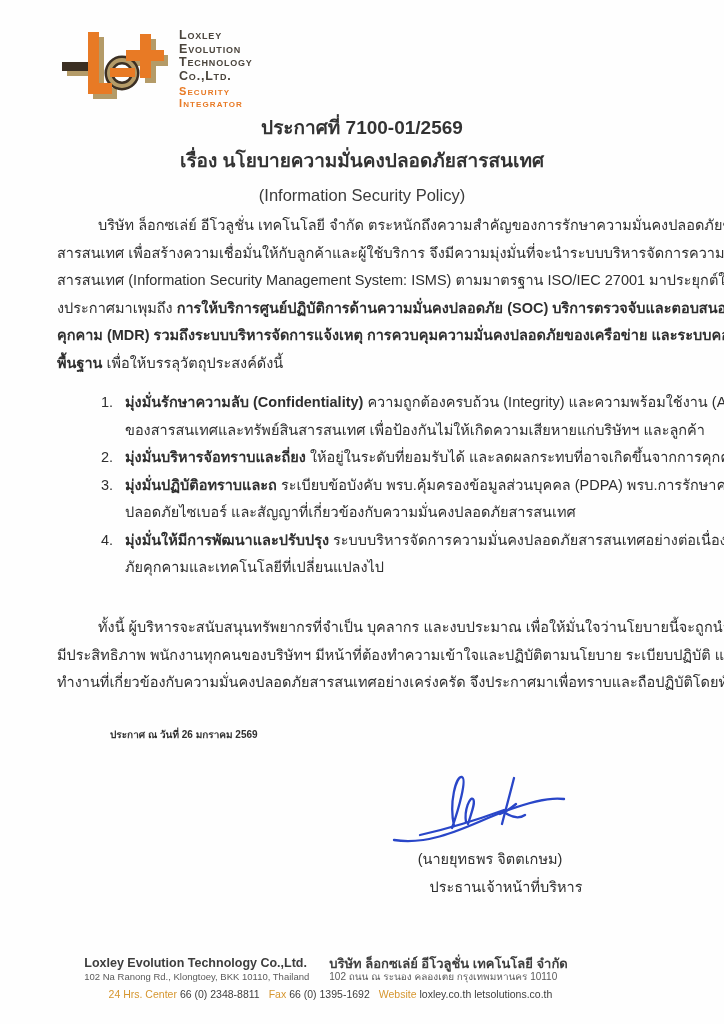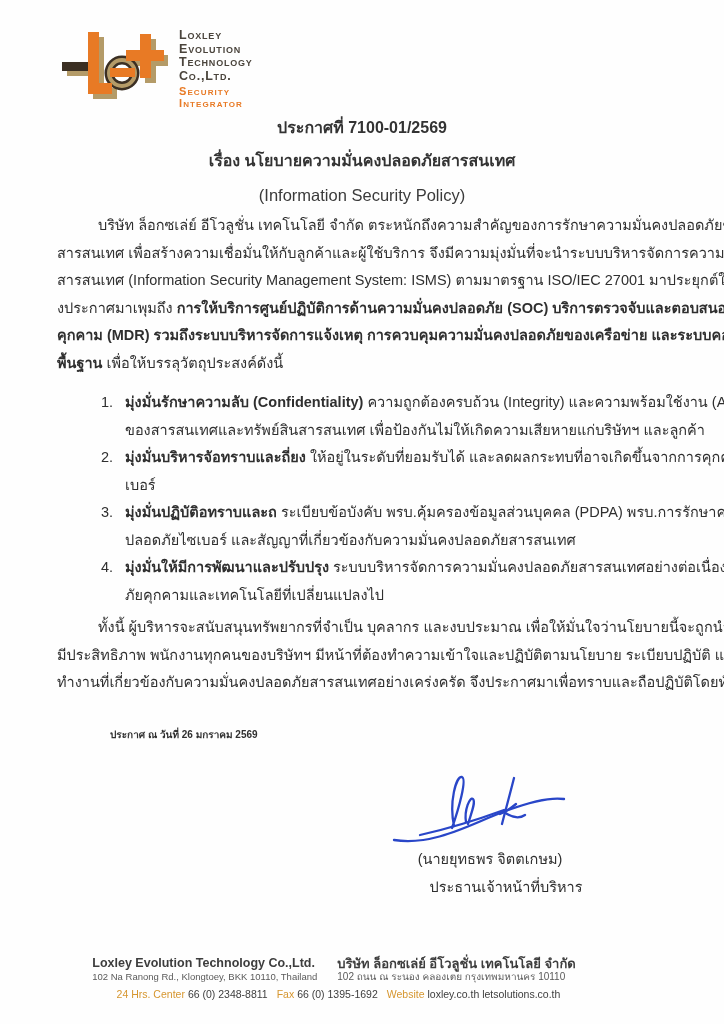--- a/index.html
+++ b/index.html
@@ -15,40 +15,40 @@
     font-size:12.5px;font-weight:bold;color:#4a443c;letter-spacing:.8px;
     line-height:13.5px;font-variant:small-caps;
   }
   .logo-tagline{margin-top:3px;}
   .logo-tagline div{
     font-size:11px;font-weight:bold;color:#E87A25;letter-spacing:1.1px;
     line-height:11.5px;font-variant:small-caps;
   }
   
   .title-block{position:absolute;left:0;top:111px;width:724px;text-align:center;}
-  .title-1,.title-2{font-size:16px;font-weight:bold;line-height:33px;color:#333;}
+  .title-1,.title-2{font-size:19px;font-weight:bold;line-height:33px;color:#333;}
   .title-3{font-size:16.5px;font-weight:400;line-height:33px;margin-top:2px;color:#3a3a3a;}
   
   .tline{font-size:14.5px;line-height:27.5px;white-space:nowrap;}
   .tline.indent{padding-left:41px;}
   .b{font-weight:bold;}
   .para1{position:absolute;left:57px;top:212px;width:612px;}
   .list{position:absolute;left:57px;top:389px;width:612px;}
   .list-item{position:relative;padding-left:68px;}
   .list-num{position:absolute;left:44px;top:0;font-size:14.5px;line-height:27.5px;}
   .closing{position:absolute;left:57px;top:614px;width:612px;}
   .date-line{position:absolute;left:110px;top:721px;font-size:10px;line-height:27.5px;font-weight:bold;}
   
   .signature-svg{position:absolute;left:392px;top:768px;}
   .sig-name{position:absolute;left:370px;top:845px;width:240px;text-align:center;
     font-size:14.5px;line-height:28px;}
   .sig-title{position:absolute;left:386px;top:873px;width:240px;text-align:center;
     font-size:14.5px;line-height:28px;}
   
-  .footer{position:absolute;left:8px;top:956px;width:652px;}
+  .footer{position:absolute;left:0;top:956px;width:652px;}
   .footer-cols{display:flex;justify-content:center;gap:20px;align-items:flex-start;}
   .f-en-name{font-size:12.5px;font-weight:bold;color:#3d3d3d;line-height:15px;}
   .f-en-addr{font-size:9.5px;color:#5a5a5a;line-height:12px;}
   .f-th-name{font-size:13px;font-weight:bold;color:#3d3d3d;line-height:15px;}
   .f-th-addr{font-size:10px;color:#5a5a5a;line-height:12px;}
   .f-contact{margin-top:4px;text-align:center;font-size:10.5px;color:#3d3d3d;line-height:14px;}
   .f-label{color:#D6962F;margin:0 3px 0 9px;text-align:right;}
   .f-value{color:#3d3d3d;}
 </style>
 </head>
@@ -111,21 +111,20 @@
 
   <div class="list">
       <div class="list-item">
         <span class="list-num">1.</span>
         <div class="tline"><span class="b">มุ่งมั่นรักษาความลับ (Confidentiality) </span><span>ความถูกต้องครบถ้วน (Integrity) และความพร้อมใช้งาน (Availability)</span></div>
         <div class="tline"><span>ของสารสนเทศและทรัพย์สินสารสนเทศ เพื่อป้องกันไม่ให้เกิดความเสียหายแก่บริษัทฯ และลูกค้า</span></div>
       </div>
       <div class="list-item">
         <span class="list-num">2.</span>
         <div class="tline"><span class="b">มุ่งมั่นบริหารจัอทราบและถี่ยง </span><span>ให้อยู่ในระดับที่ยอมรับได้ และลดผลกระทบที่อาจเกิดขึ้นจากการคุกคามทางไซ</span></div>
-        <div class="tline"><span>เบอร์</span></div>
       </div>
       <div class="list-item">
         <span class="list-num">3.</span>
         <div class="tline"><span class="b">มุ่งมั่นปฏิบัติอทราบและถ </span><span>ระเบียบข้อบังคับ พรบ.คุ้มครองข้อมูลส่วนบุคคล (PDPA) พรบ.การรักษาความมั่นคง</span></div>
         <div class="tline"><span>ปลอดภัยไซเบอร์ และสัญญาที่เกี่ยวข้องกับความมั่นคงปลอดภัยสารสนเทศ</span></div>
       </div>
       <div class="list-item">
         <span class="list-num">4.</span>
         <div class="tline"><span class="b">มุ่งมั่นให้มีการพัฒนาและปรับปรุง </span><span>ระบบบริหารจัดการความมั่นคงปลอดภัยสารสนเทศอย่างต่อเนื่อง เพื่อให้ทันต่อ</span></div>
         <div class="tline"><span>ภัยคุกคามและเทคโนโลยีที่เปลี่ยนแปลงไป</span></div>

